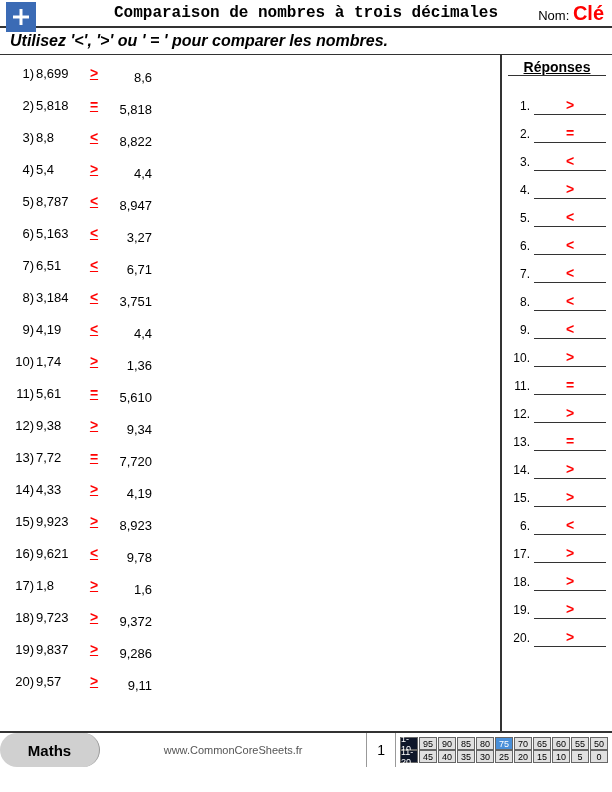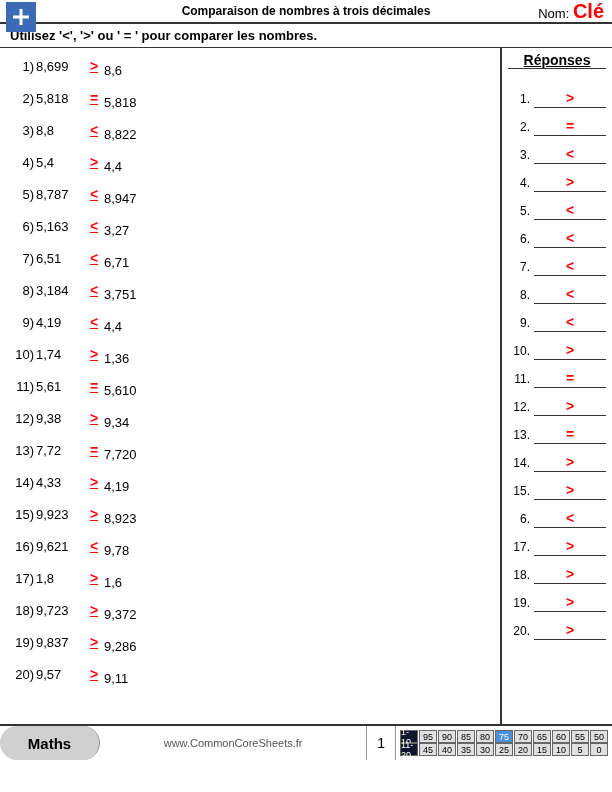--- a/index.html
+++ b/index.html
@@ -31,41 +31,43 @@
       background: #3b6bb5;
       display: flex;
       align-items: center;
       justify-content: center;
     }
     .header-logo svg {
       width: 24px;
       height: 24px;
     }
     .header-title {
-      font-size: 12px;
+      font-size: 16px;
       font-weight: bold;
       text-align: center;
+      font-family: Liberation Mono, monospace;
     }
     .header-nom {
       position: absolute;
       right: 8px;
       font-size: 13px;
     }
     .header-nom span.cle {
       color: red;
       font-weight: bold;
       font-size: 20px;
     }
 
     
     .instructions {
       padding: 4px 10px;
-      font-size: 13px;
+      font-size: 16px;
       font-weight: bold;
       border-bottom: 1px solid #333;
+      font-style: italic;
     }
 
     
     .main-layout {
       display: flex;
       height: calc(792px - 80px - 36px);
     }
 
     
     .problems {
@@ -99,21 +101,21 @@
       font-weight: bold;
       font-size: 14px;
       margin: 0 2px;
       min-width: 16px;
       text-align: center;
       text-decoration: underline;
     }
 
     .num-right {
       min-width: 48px;
-      text-align: left;
+      text-align: right;
       margin-top: 9px;
     }
 
     
     .answers {
       width: 110px;
       padding: 4px 6px;
     }
 
     .answers-header {

